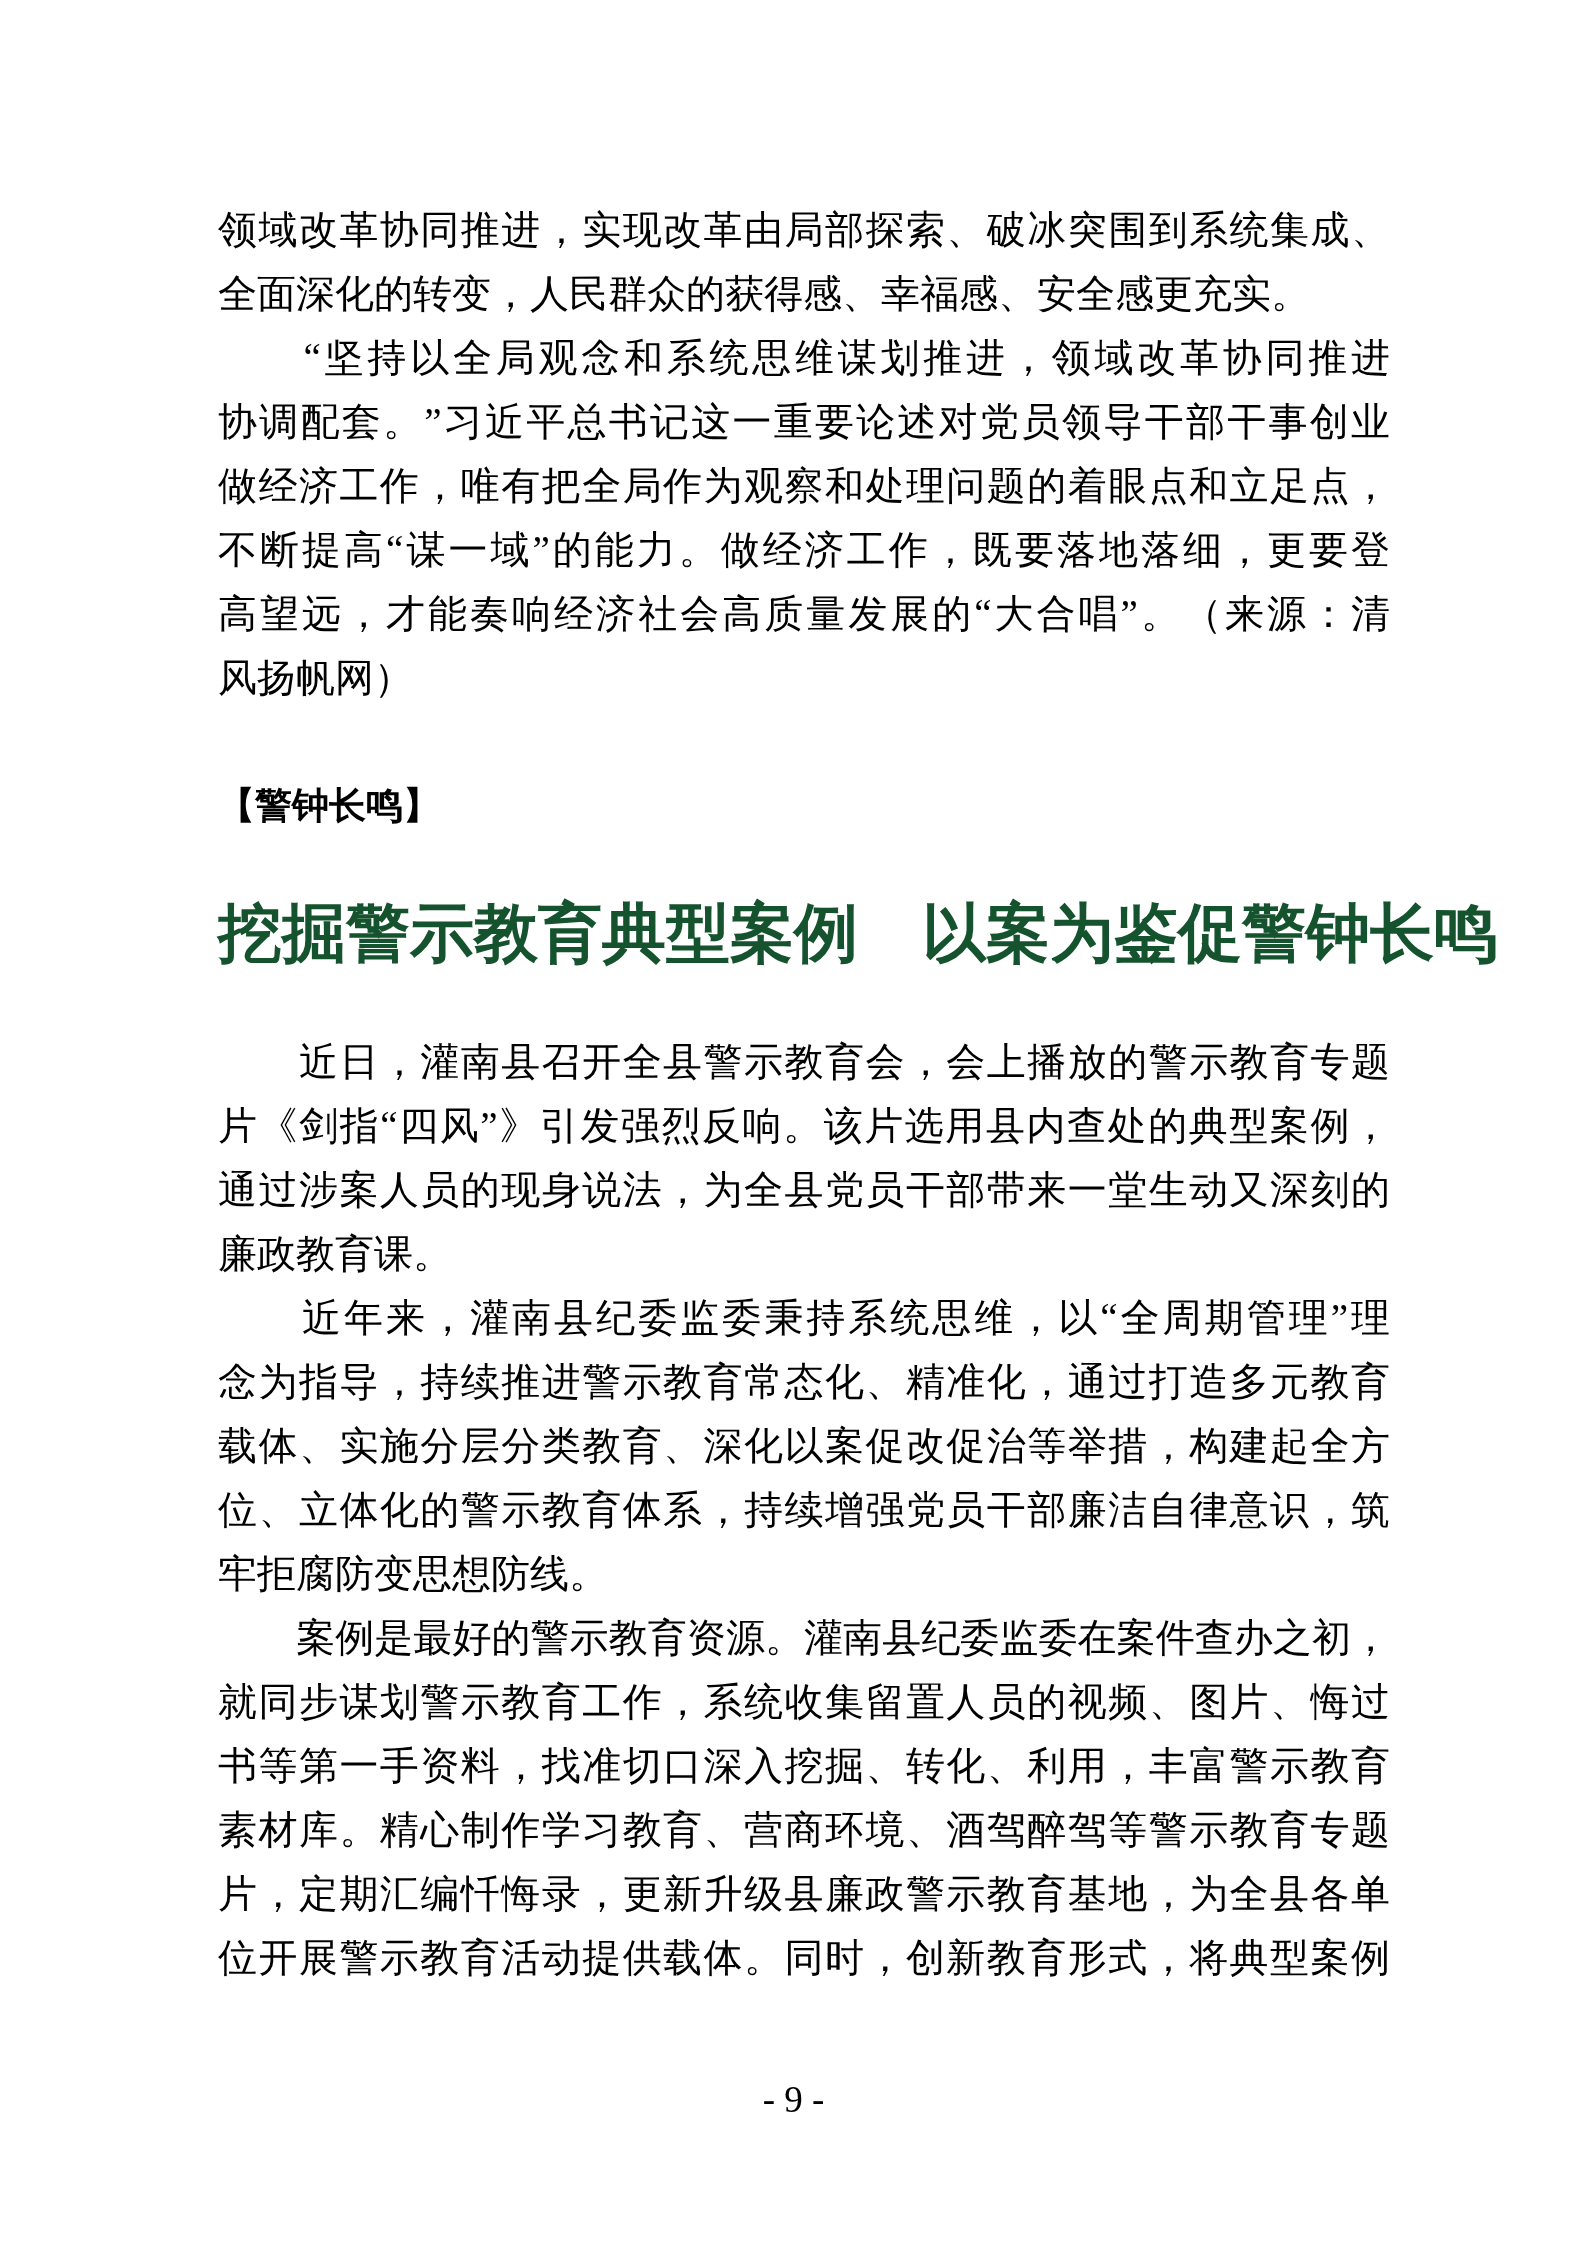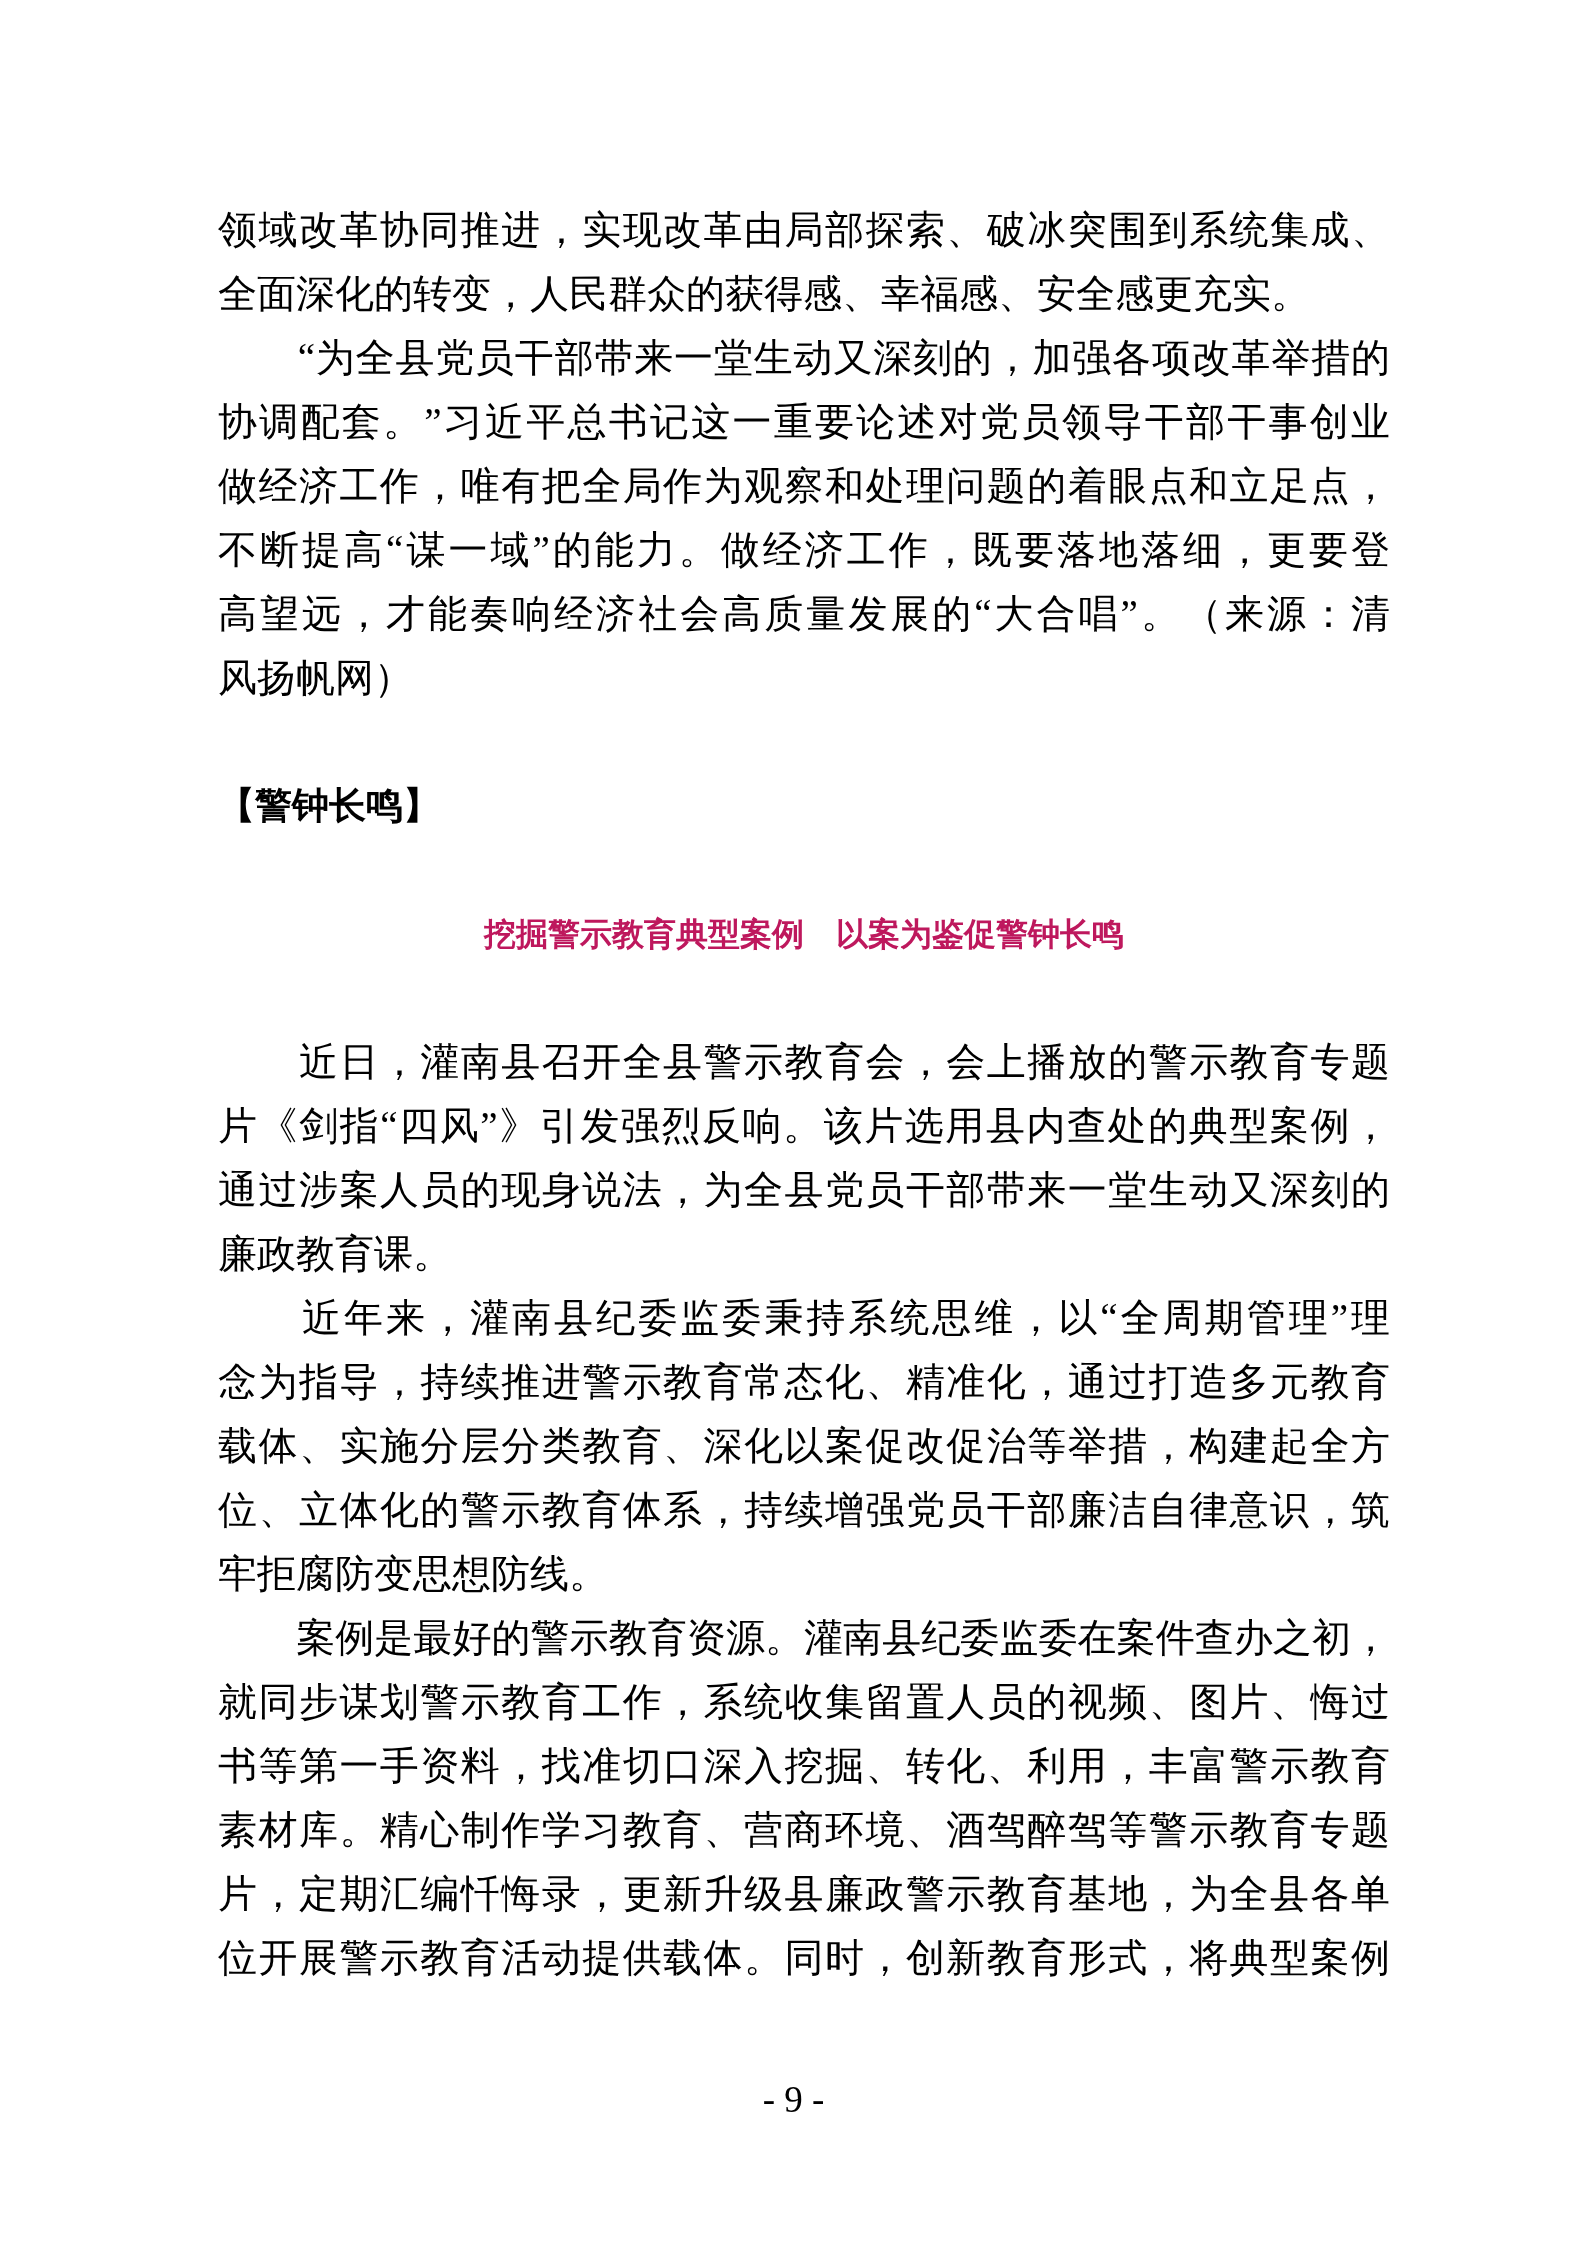--- a/index.html
+++ b/index.html
@@ -50,25 +50,25 @@
     height: 64px;
     line-height: 64px;
     font-size: 37px;
     font-weight: 600;
     text-align: left;
     color: #000000;
   }
   .article-title {
     height: 64px;
     line-height: 64px;
-    font-size: 32px;
+    font-size: 64px;
     font-weight: 700;
     text-align: center;
     text-align-last: center;
-    color: #be185d;
+    color: #14532d;
     white-space: nowrap;
   }
   .page-number {
     position: absolute;
     top: 2076px;
     left: 0;
     width: 1587px;
     height: 48px;
     line-height: 48px;
     text-align: center;
@@ -78,21 +78,21 @@
   }
 </style>
 </head>
 <body>
 
 <div class="page">
   <div class="text-column">
 
     <div class="line full">领域改革协同推进，实现改革由局部探索、破冰突围到系统集成、</div>
     <div class="line end">全面深化的转变，人民群众的获得感、幸福感、安全感更充实。</div>
-    <div class="line full">　　“为全县党员干部带来一堂生动又深刻的，加强各项改革举措的</div>
+    <div class="line full">　　“坚持以全局观念和系统思维谋划推进，领域改革协同推进</div>
     <div class="line full">协调配套。”习近平总书记这一重要论述对党员领导干部干事创业</div>
     <div class="line full">做经济工作，唯有把全局作为观察和处理问题的着眼点和立足点，</div>
     <div class="line full">不断提高“谋一域”的能力。做经济工作，既要落地落细，更要登</div>
     <div class="line full">高望远，才能奏响经济社会高质量发展的“大合唱”。（来源：清</div>
     <div class="line end">风扬帆网）</div>
 
     <div class="line spacer"></div>
 
     <div class="section-heading">【警钟长鸣】</div>
 

